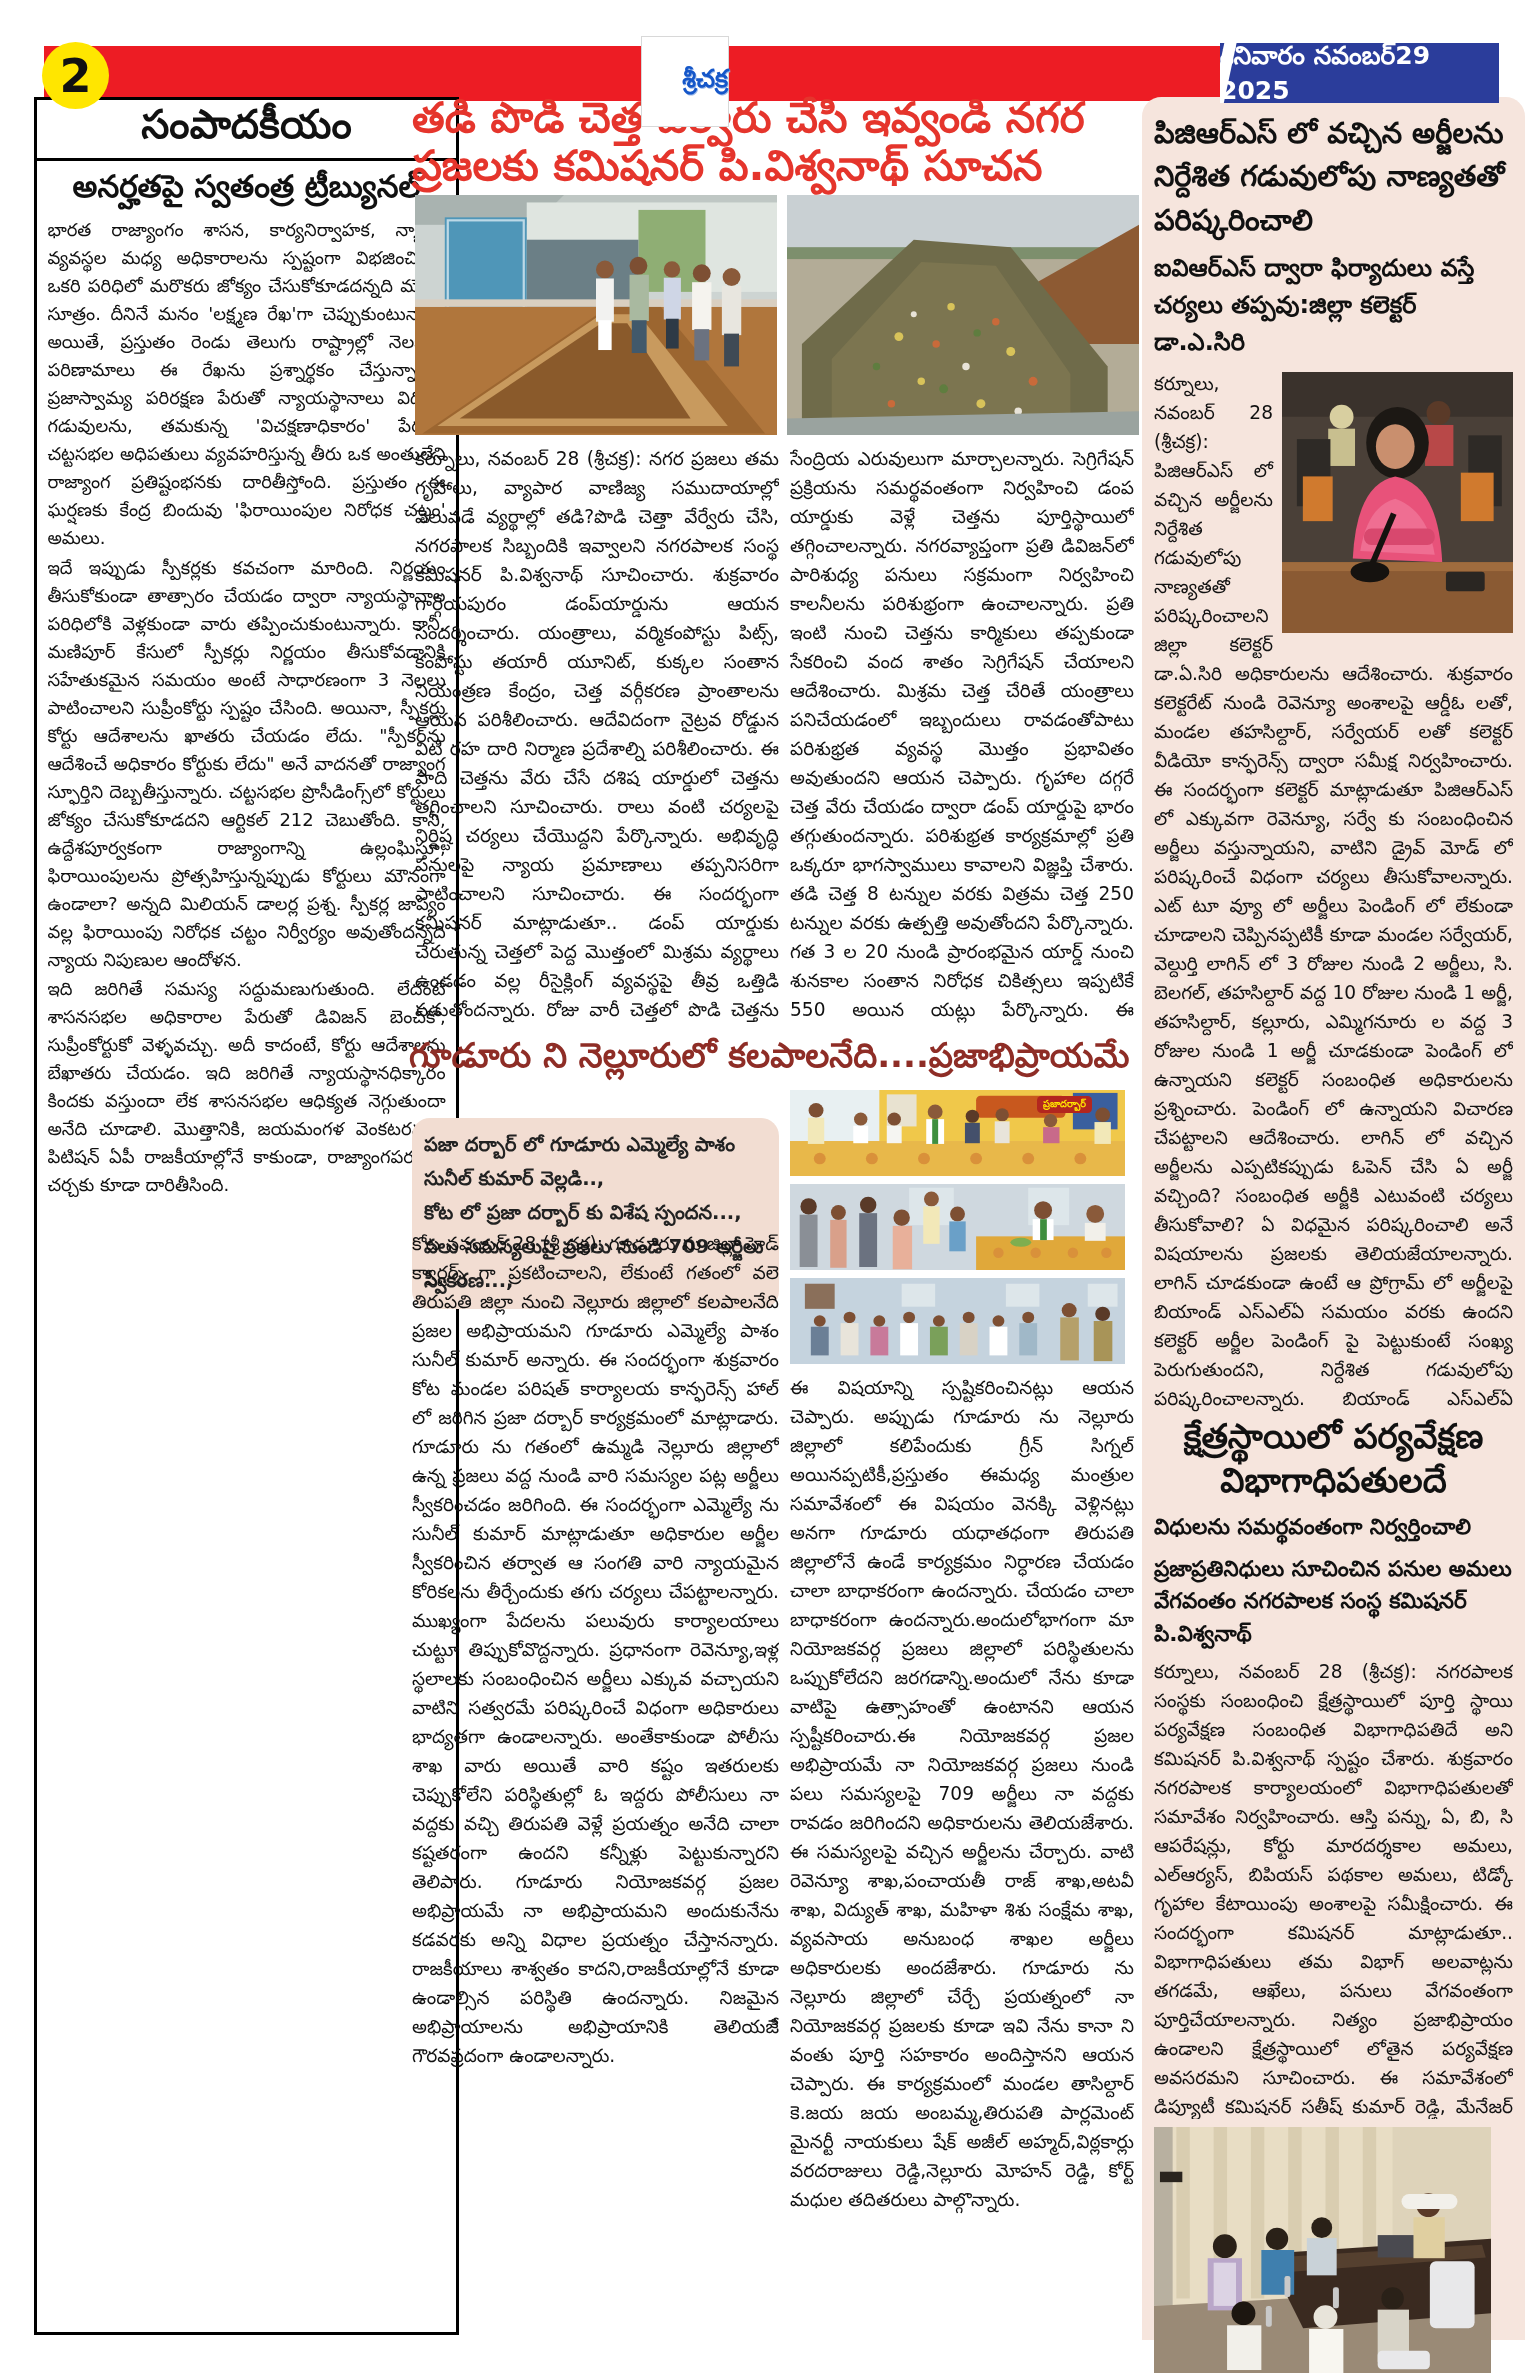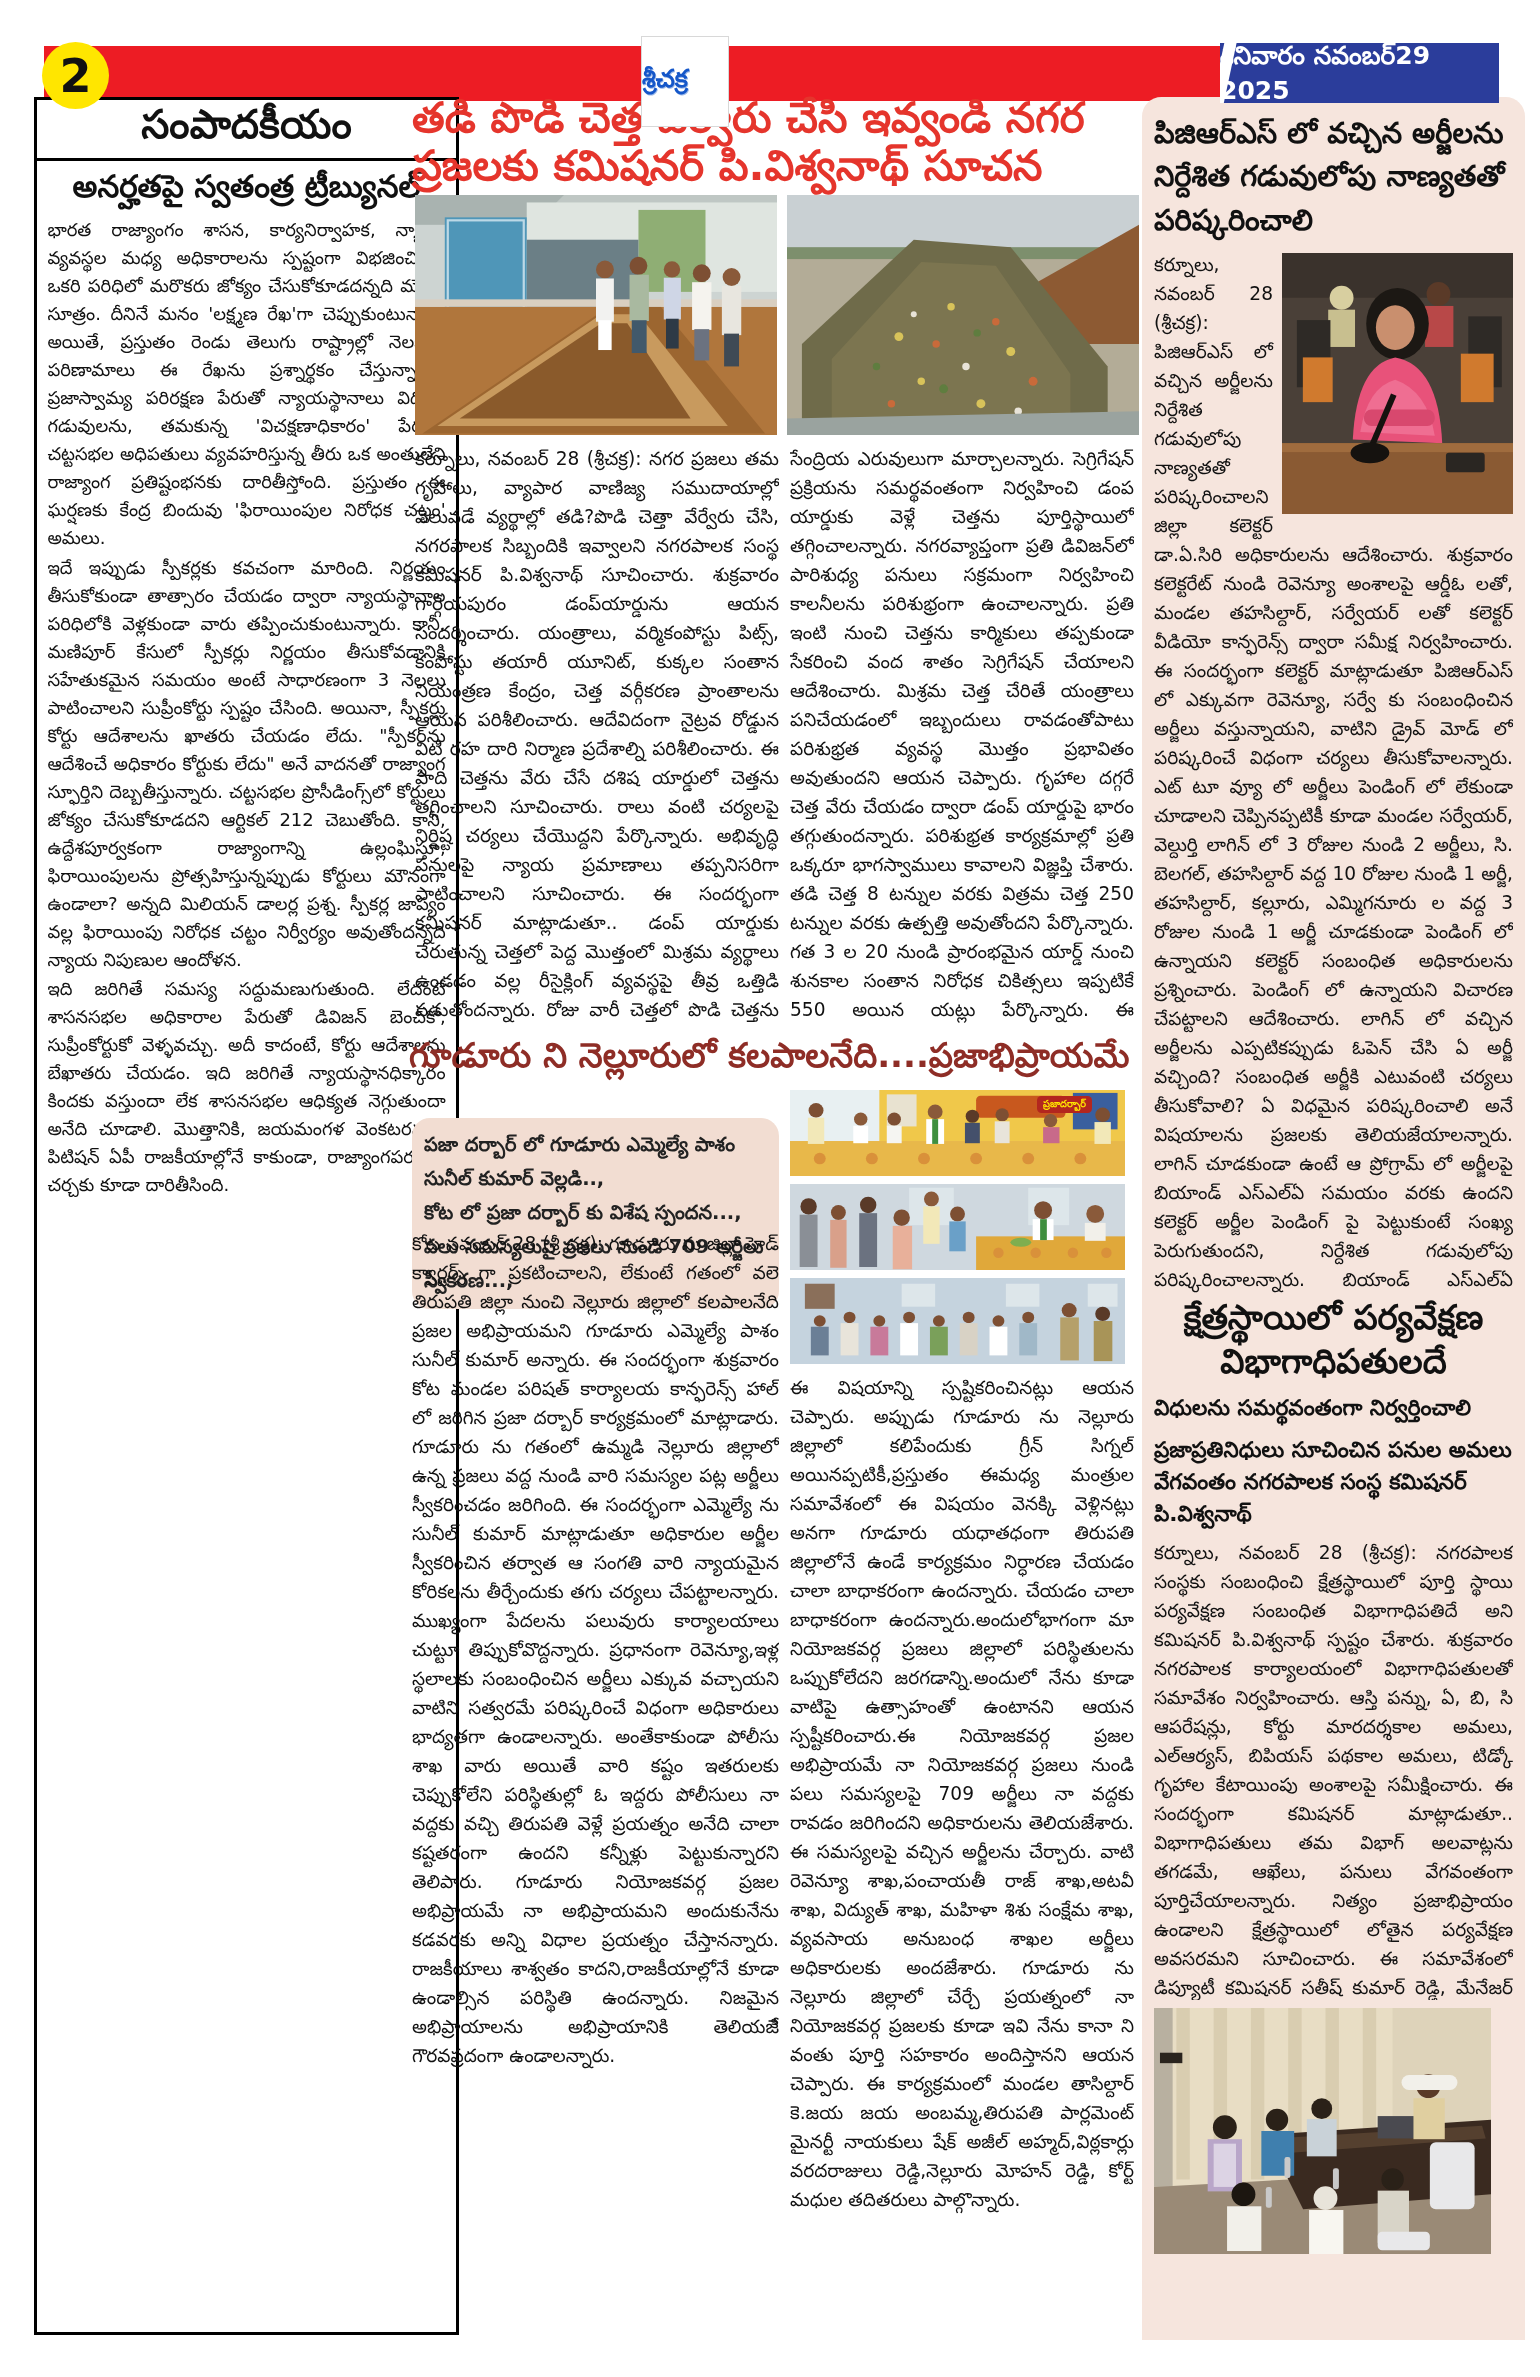--- a/index.html
+++ b/index.html
@@ -4,21 +4,21 @@
 <style>
   html,body{margin:0;padding:0;background:#ffffff;}
   .page{position:relative;width:1541px;height:2377px;background:#ffffff;overflow:hidden;
         font-family:"DejaVu Sans",sans-serif;color:#111;}
   .abs{position:absolute;}
   
   .mast-bar{left:44px;top:46px;width:1178px;height:55px;background:#ed1c24;}
   .page-circle{left:42px;top:42px;width:67px;height:67px;border-radius:50%;background:#ffe600;
                display:flex;align-items:center;justify-content:center;font-size:46px;font-weight:bold;color:#111;z-index:3;}
   .logo-box{left:641px;top:36px;width:86px;height:89px;background:#ffffff;border:0.7px solid #d8d8d8;
-            display:flex;flex-direction:column;align-items:flex-start;justify-content:center;z-index:3;}
+            display:flex;flex-direction:column;align-items:flex-end;justify-content:center;z-index:3;}
   .logo-text{font-size:25px;font-weight:bold;color:#1557c9;text-shadow:0.7px 0.7px 0 #9db9e8;}
   .date-box{left:1220px;top:43px;width:279px;height:60px;background:#2b3d9b;color:#fff;display:flex;
             align-items:center;justify-content:center;font-size:25px;font-weight:bold;z-index:2;overflow:hidden;}
   .date-slash{position:absolute;left:-3px;top:-6px;width:12px;height:82px;background:#ffffff;transform:rotate(12deg);}
   
   .editorial{left:34px;top:97px;width:425px;height:2238px;border:3px solid #000;background:#fff;box-sizing:border-box;}
   .ed-title{border-bottom:3px solid #000;height:58px;display:flex;align-items:center;justify-content:center;
             font-size:40px;font-weight:bold;}
   .ed-head{padding:7.5px 4.5px 3px 4.5px;text-align:center;font-size:31px;font-weight:bold;line-height:1.15;}
   .ed-body{padding:9px 10.4px;font-size:18px;line-height:28px;text-align:justify;overflow:hidden;height:2073px;}
@@ -274,20 +274,21 @@
         </g>
       </svg>
     </div>
   </div>
 
   <div class="abs bodytext gudur-c1">కోట నవంబర్ 28 (శ్రీ చక్ర): గూడూరు ను జిల్లా హెడ్ క్వార్టర్స్ గా ప్రకటించాలని, లేకుంటే గతంలో వలె తిరుపతి జిల్లా నుంచి నెల్లూరు జిల్లాలో కలపాలనేది ప్రజల అభిప్రాయమని గూడూరు ఎమ్మెల్యే పాశం సునీల్ కుమార్ అన్నారు. ఈ సందర్భంగా శుక్రవారం కోట మండల పరిషత్ కార్యాలయ కాన్ఫరెన్స్ హాల్ లో జరిగిన ప్రజా దర్బార్ కార్యక్రమంలో మాట్లాడారు. గూడూరు ను గతంలో ఉమ్మడి నెల్లూరు జిల్లాలో ఉన్న ప్రజలు వద్ద నుండి వారి సమస్యల పట్ల అర్జీలు స్వీకరించడం జరిగింది. ఈ సందర్భంగా ఎమ్మెల్యే ను సునీల్ కుమార్ మాట్లాడుతూ అధికారుల అర్జీల స్వీకరించిన తర్వాత ఆ సంగతి వారి న్యాయమైన కోరికలను తీర్చేందుకు తగు చర్యలు చేపట్టాలన్నారు. ముఖ్యంగా పేదలను పలువురు కార్యాలయాలు చుట్టూ తిప్పుకోవొద్దన్నారు. ప్రధానంగా రెవెన్యూ,ఇళ్ల స్థలాలకు సంబంధించిన అర్జీలు ఎక్కువ వచ్చాయని వాటిని సత్వరమే పరిష్కరించే విధంగా అధికారులు భాద్యతగా ఉండాలన్నారు. అంతేకాకుండా పోలీసు శాఖ వారు అయితే వారి కష్టం ఇతరులకు చెప్పుకోలేని పరిస్థితుల్లో ఓ ఇద్దరు పోలీసులు నా వద్దకు వచ్చి తిరుపతి వెళ్లే ప్రయత్నం అనేది చాలా కష్టతరంగా ఉందని కన్నీళ్లు పెట్టుకున్నారని తెలిపారు. గూడూరు నియోజకవర్గ ప్రజల అభిప్రాయమే నా అభిప్రాయమని అందుకునేను కడవరకు అన్ని విధాల ప్రయత్నం చేస్తానన్నారు. రాజకీయాలు శాశ్వతం కాదని,రాజకీయాల్లోనే కూడా ఉండాల్సిన పరిస్థితి ఉందన్నారు. నిజమైన అభిప్రాయాలను అభిప్రాయానికి తెలియజేి గౌరవప్రదంగా ఉండాలన్నారు.</div>
   <div class="abs bodytext gudur-c2">ఈ విషయాన్ని స్పష్టికరించినట్లు ఆయన చెప్పారు. అప్పుడు గూడూరు ను నెల్లూరు జిల్లాలో కలిపేందుకు గ్రీన్ సిగ్నల్ అయినప్పటికీ,ప్రస్తుతం ఈమధ్య మంత్రుల సమావేశంలో ఈ విషయం వెనక్కి వెళ్లినట్లు అనగా గూడూరు యధాతధంగా తిరుపతి జిల్లాలోనే ఉండే కార్యక్రమం నిర్ధారణ చేయడం చాలా బాధాకరంగా ఉందన్నారు. చేయడం చాలా బాధాకరంగా ఉందన్నారు.అందులోభాగంగా మా నియోజకవర్గ ప్రజలు జిల్లాలో పరిస్థితులను ఒప్పుకోలేదని జరగడాన్ని.అందులో నేను కూడా వాటిపై ఉత్సాహంతో ఉంటానని ఆయన స్పష్టీకరించారు.ఈ నియోజకవర్గ ప్రజల అభిప్రాయమే నా నియోజకవర్గ ప్రజలు నుండి పలు సమస్యలపై 709 అర్జీలు నా వద్దకు రావడం జరిగిందని అధికారులను తెలియజేశారు. ఈ సమస్యలపై వచ్చిన అర్జీలను చేర్చారు. వాటి రెవెన్యూ శాఖ,పంచాయతీ రాజ్ శాఖ,అటవీ శాఖ, విద్యుత్ శాఖ, మహిళా శిశు సంక్షేమ శాఖ, వ్యవసాయ అనుబంధ శాఖల అర్జీలు అధికారులకు అందజేశారు. గూడూరు ను నెల్లూరు జిల్లాలో చేర్చే ప్రయత్నంలో నా నియోజకవర్గ ప్రజలకు కూడా ఇవి నేను కానా ని వంతు పూర్తి సహకారం అందిస్తానని ఆయన చెప్పారు. ఈ కార్యక్రమంలో మండల తాసిల్దార్ కె.జయ జయ అంబమ్మ,తిరుపతి పార్లమెంట్ మైనర్టీ నాయకులు షేక్ అజీల్ అహ్మద్,విఠ్లకార్లు వరదరాజులు రెడ్డి,నెల్లూరు మోహన్ రెడ్డి, కోర్ట్ మధుల తదితరులు పాల్గొన్నారు.</div>
 
   <div class="abs pink-col">
     <div class="pgrs-head">పిజిఆర్ఎస్ లో వచ్చిన అర్జీలను నిర్దేశిత గడువులోపు నాణ్యతతో పరిష్కరించాలి</div>
+    <div class="pgrs-sub">ఐవిఆర్ఎస్ ద్వారా ఫిర్యాదులు వస్తే చర్యలు తప్పవు:జిల్లా కలెక్టర్ డా.ఎ.సిరి</div>
 
     <div class="pgrs-bodywrap">
       <div class="photo collector-photo">
         <svg viewBox="0 0 310 350" preserveAspectRatio="none">
           <rect width="310" height="350" fill="#4a4038"></rect>
           <rect x="0" y="0" width="310" height="60" fill="#3a322c"></rect>
           <circle cx="80" cy="60" r="16" fill="#d8cfa0"></circle>
             <rect x="62" y="76" width="36" height="50" fill="#c8bf8f"></rect>
           <circle cx="210" cy="55" r="16" fill="#5a3a28"></circle>
             <rect x="192" y="71" width="38" height="55" fill="#b84848"></rect>

